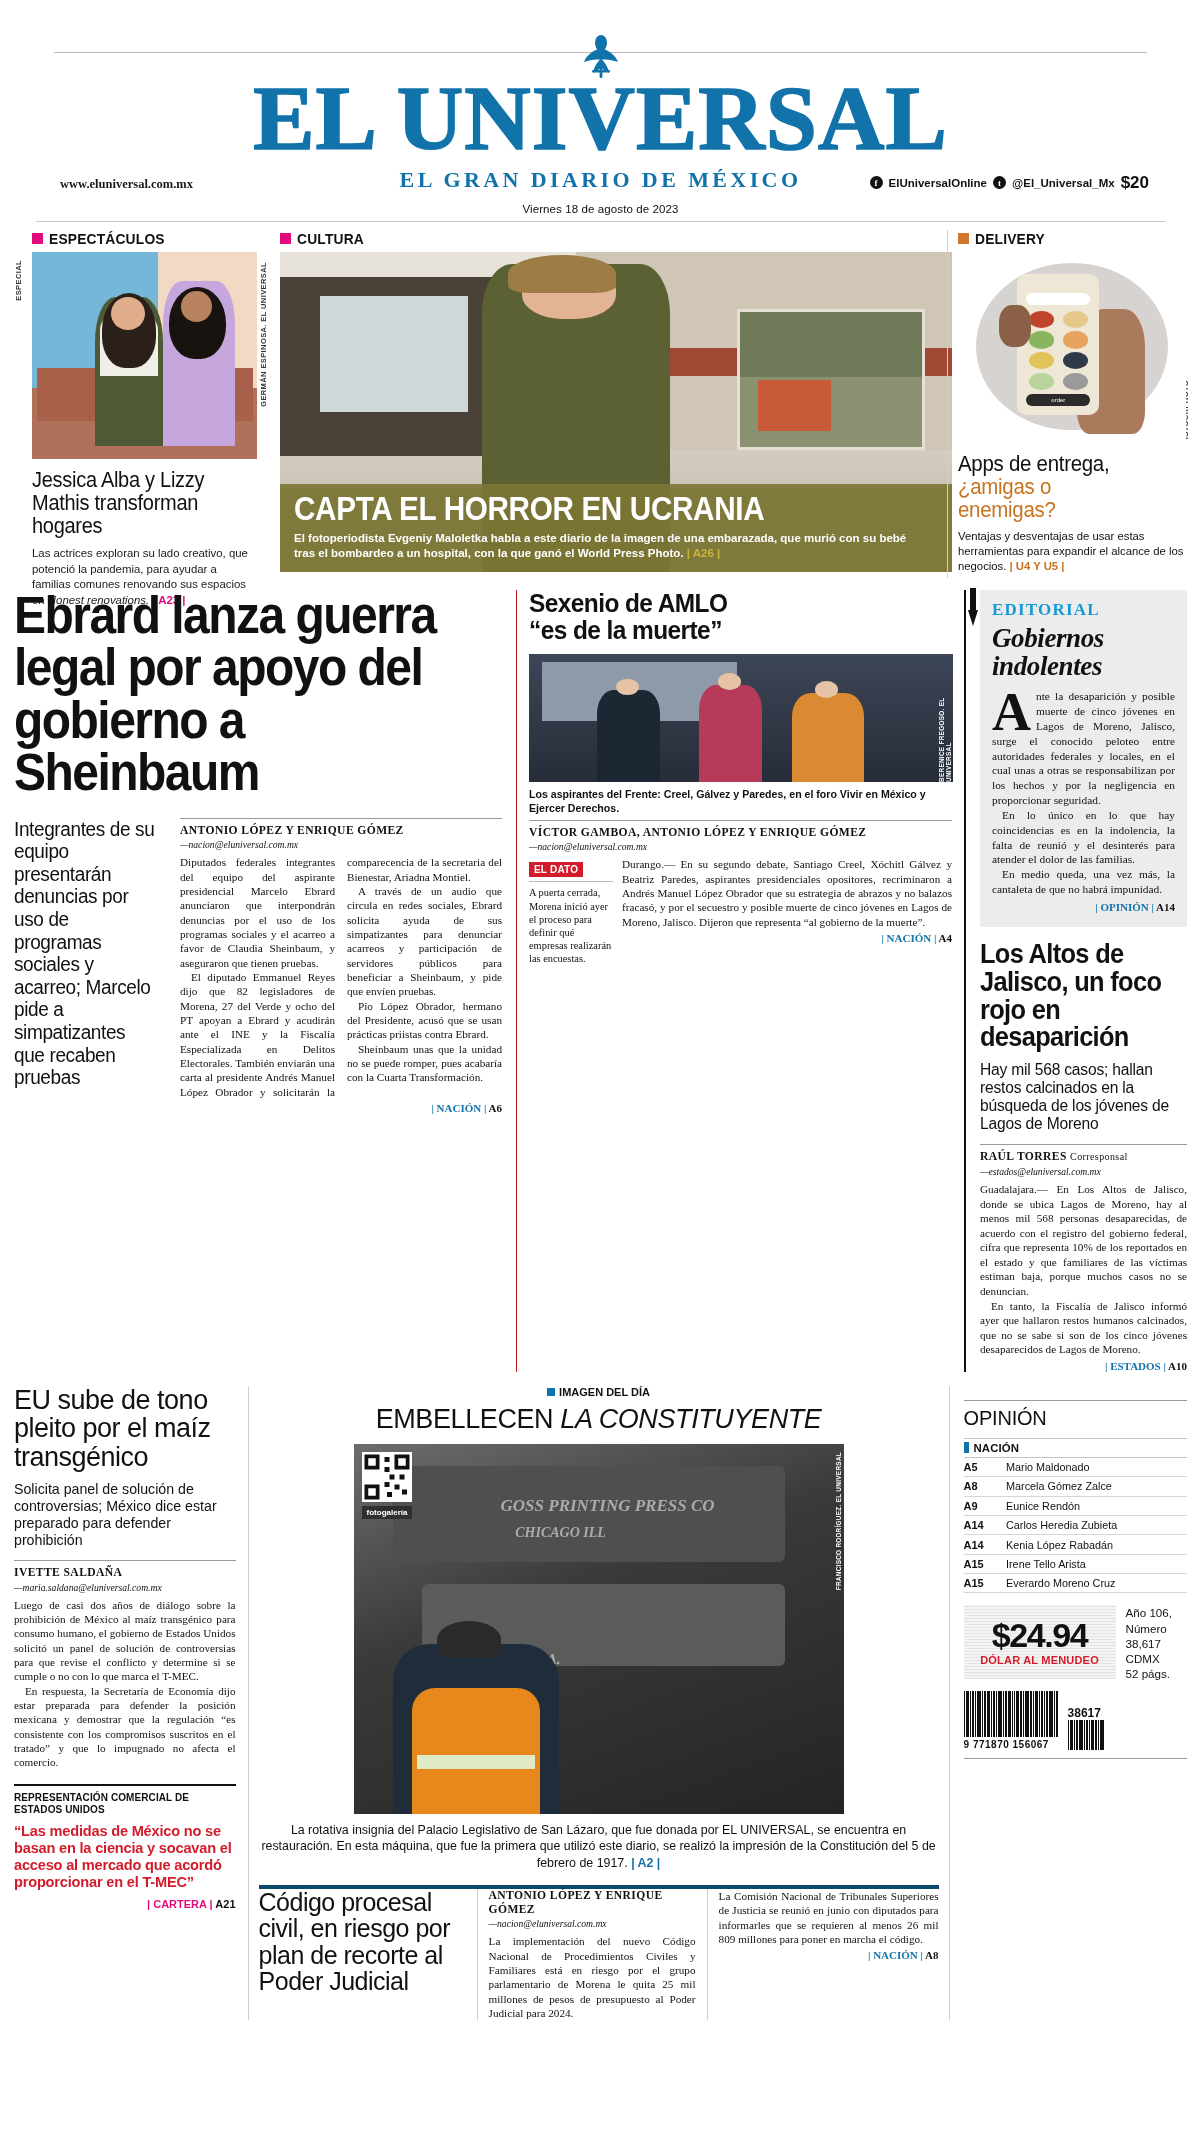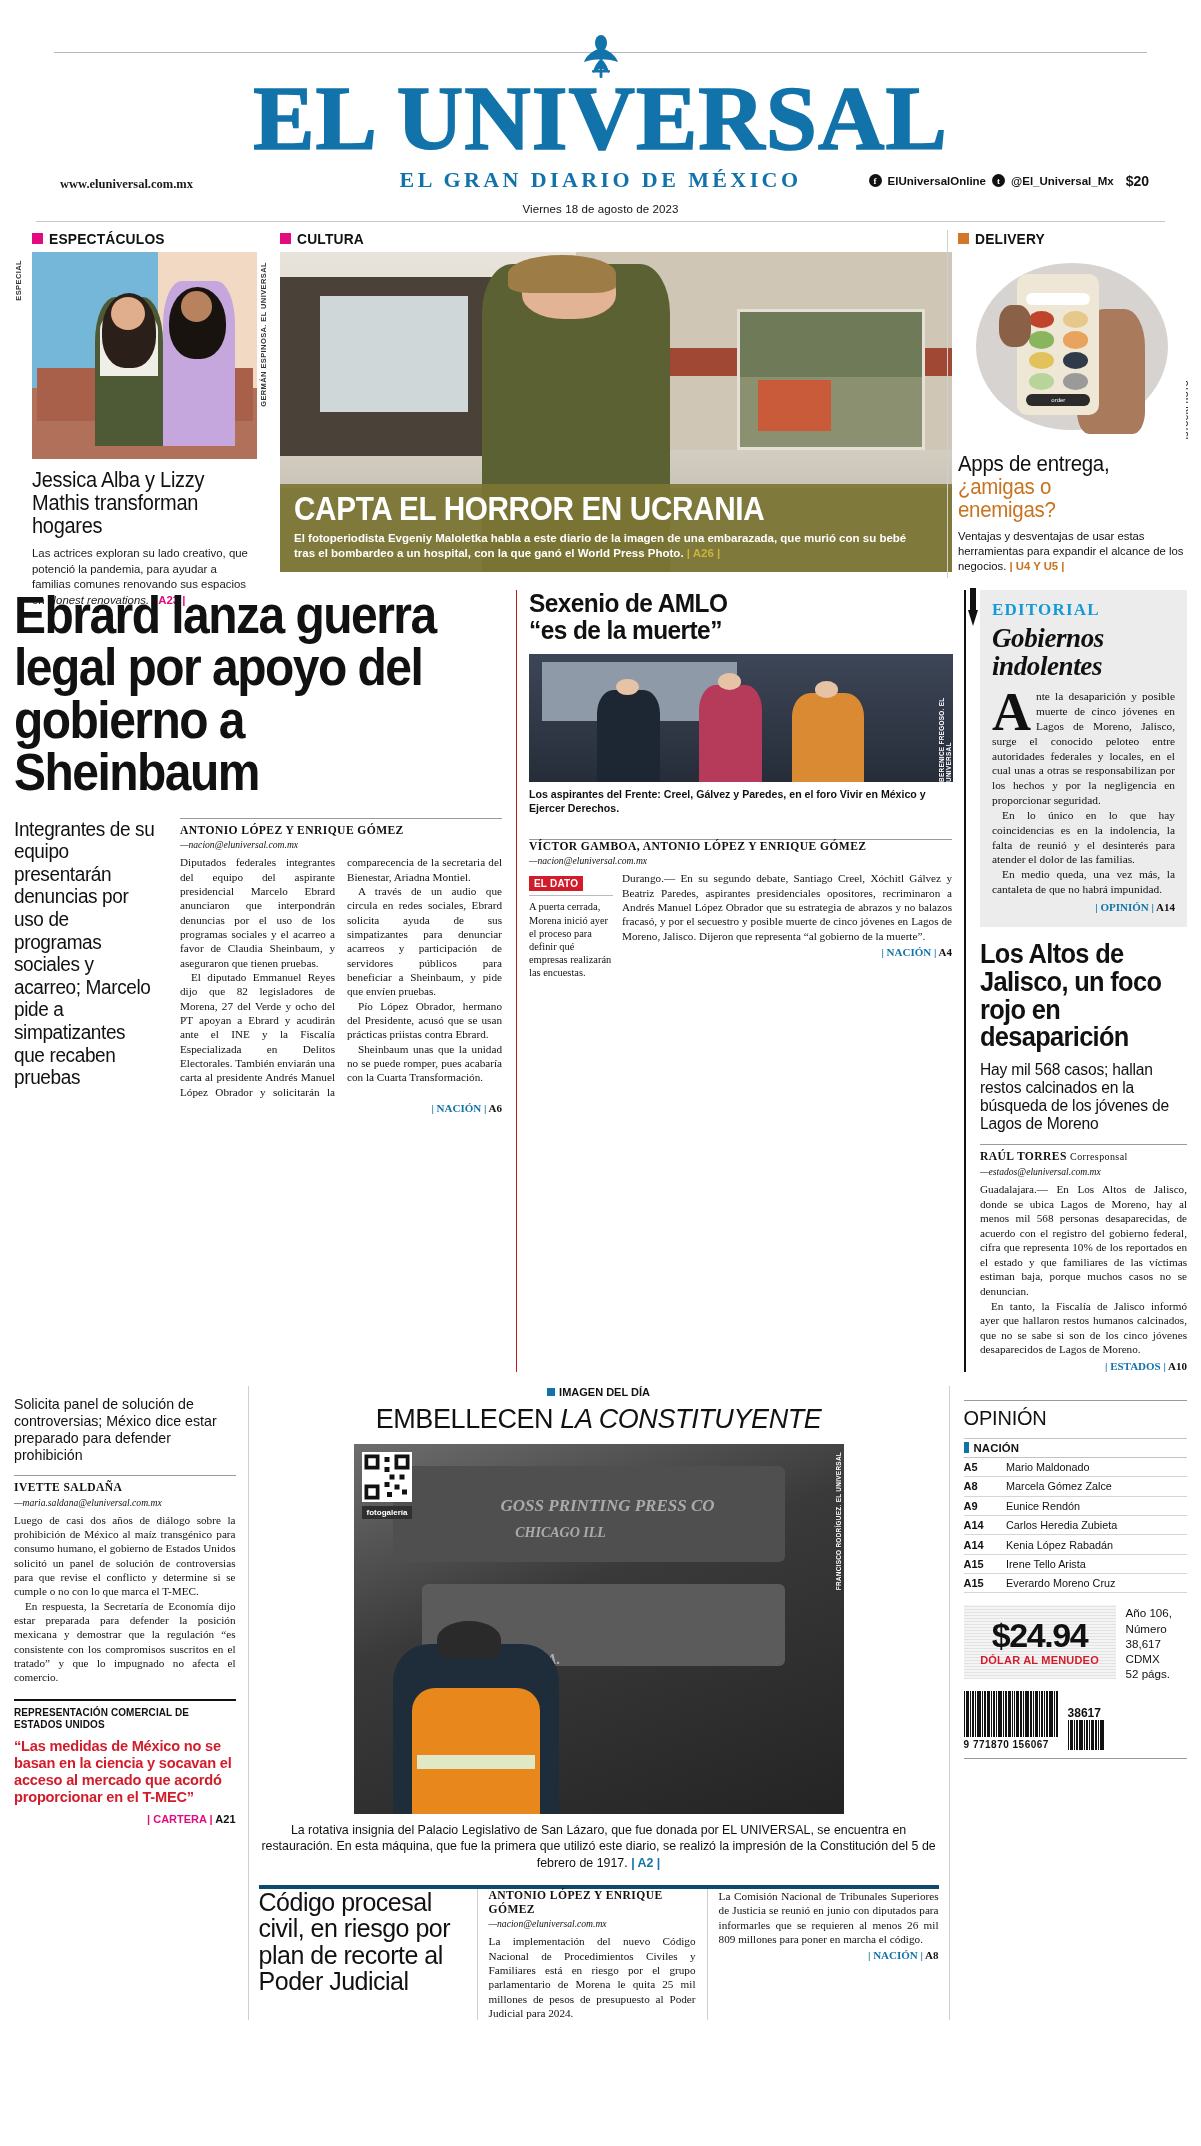--- a/index.html
+++ b/index.html
@@ -47,21 +47,21 @@
   .mh-social {
     position: absolute; right: 38px; top: 6px;
     display: flex; align-items: center; gap: 6px;
     font-size: 11.5px; font-weight: bold; color: #111;
   }
   .mh-social .sico {
     width: 13px; height: 13px; border-radius: 50%; background: #111; color: #fff;
     display: inline-flex; align-items: center; justify-content: center;
     font-size: 9px; font-weight: bold; font-family: "Liberation Serif", serif;
   }
-  .mh-price { font-size: 14px; font-weight: bold; margin-left: 6px; }
+  .mh-price { font-size: 17px; font-weight: bold; }
   .mh-date {
     text-align: center; font-size: 11.5px; color: #111; margin-top: 2px; letter-spacing: .1px;
   }
   .mh-bottom-rule { height: 1px; background: #c6c6c6; margin: 6px 22px 0 22px; }
 
   
   .teasers { display: flex; gap: 0; margin-top: 8px; height: 348px; }
   .teaser-left { width: 243px; position: relative; padding-left: 18px; }
   .teaser-mid { width: 690px; position: relative; padding: 0 9px; }
   .teaser-right { width: 240px; position: relative; padding-left: 10px; border-left: 1px solid #cfcfcf; }
@@ -208,21 +208,21 @@
   .ph4 .pa { left: 16%; width: 15%; height: 72%; background: #1d2733; }
   .ph4 .pb { left: 40%; width: 15%; height: 76%; background: #b63a5a; }
   .ph4 .pc { left: 62%; width: 17%; height: 70%; background: #d98a33; }
   .ph4 .hd { position: absolute; width: 5.4%; height: 13%; border-radius: 50%; background: #e6c3a5; }
   .ph4-cred {
     position: absolute; right: 1px; top: 6px;
     writing-mode: vertical-rl; transform: rotate(180deg);
     font-size: 6.4px; color: #fff; letter-spacing: .3px; font-weight: bold;
   }
   .cap-b { font-size: 10.6px; line-height: 1.3; font-weight: bold; margin-top: 6px; }
-  .byline-b { margin-top: 23px; border-top: 1px solid #9a9a9a; }
+  .byline-b { margin-top: 4px; border-top: 1px solid #9a9a9a; padding-top: 5px; }
 
   .dato-box { width: 84px; float: left; margin: 2px 9px 16px 0; }
   .dato-hd {
     background: #d31c2b; color: #fff; font-size: 10px; font-weight: bold;
     padding: 2px 5px; display: inline-block; letter-spacing: .2px;
   }
   .dato-tx {
     font-family: "Liberation Serif", serif; font-size: 10.4px; line-height: 1.26;
     border-top: 1px solid #bbb; margin-top: 4px; padding-top: 4px;
   }
@@ -564,20 +564,21 @@
       <div class="ref-line">
         <span class="ref-blue">| <span>ESTADOS</span> |</span>
         <span>A10</span>
       </div>
     </div>
   </div>
 
   <div class="lower">
 
     <div class="low-a">
+      <div class="hl-low-a">EU sube de tono pleito por el maíz transgénico</div>
       <div class="sub-low-a">Solicita panel de solución de controversias; México dice estar preparado para defender prohibición</div>
       <div class="byline-low">
         <div class="byline">IVETTE SALDAÑA</div>
         <div class="byline-mail">—maria.saldana@eluniversal.com.mx</div>
       </div>
       <div class="artbody">
         <p class="first">Luego de casi dos años de diálogo sobre la prohibición de México al maíz transgénico para consumo humano, el gobierno de Estados Unidos solicitó un panel de solución de controversias para que revise el conflicto y determine si se cumple o no con lo que marca el T-MEC.</p>
         <p>En respuesta, la Secretaría de Economía dijo estar preparada para defender la posición mexicana y demostrar que la regulación “es consistente con los compromisos suscritos en el tratado” y que lo impugnado no afecta el comercio.</p>
       </div>
       <div class="quote-box">

